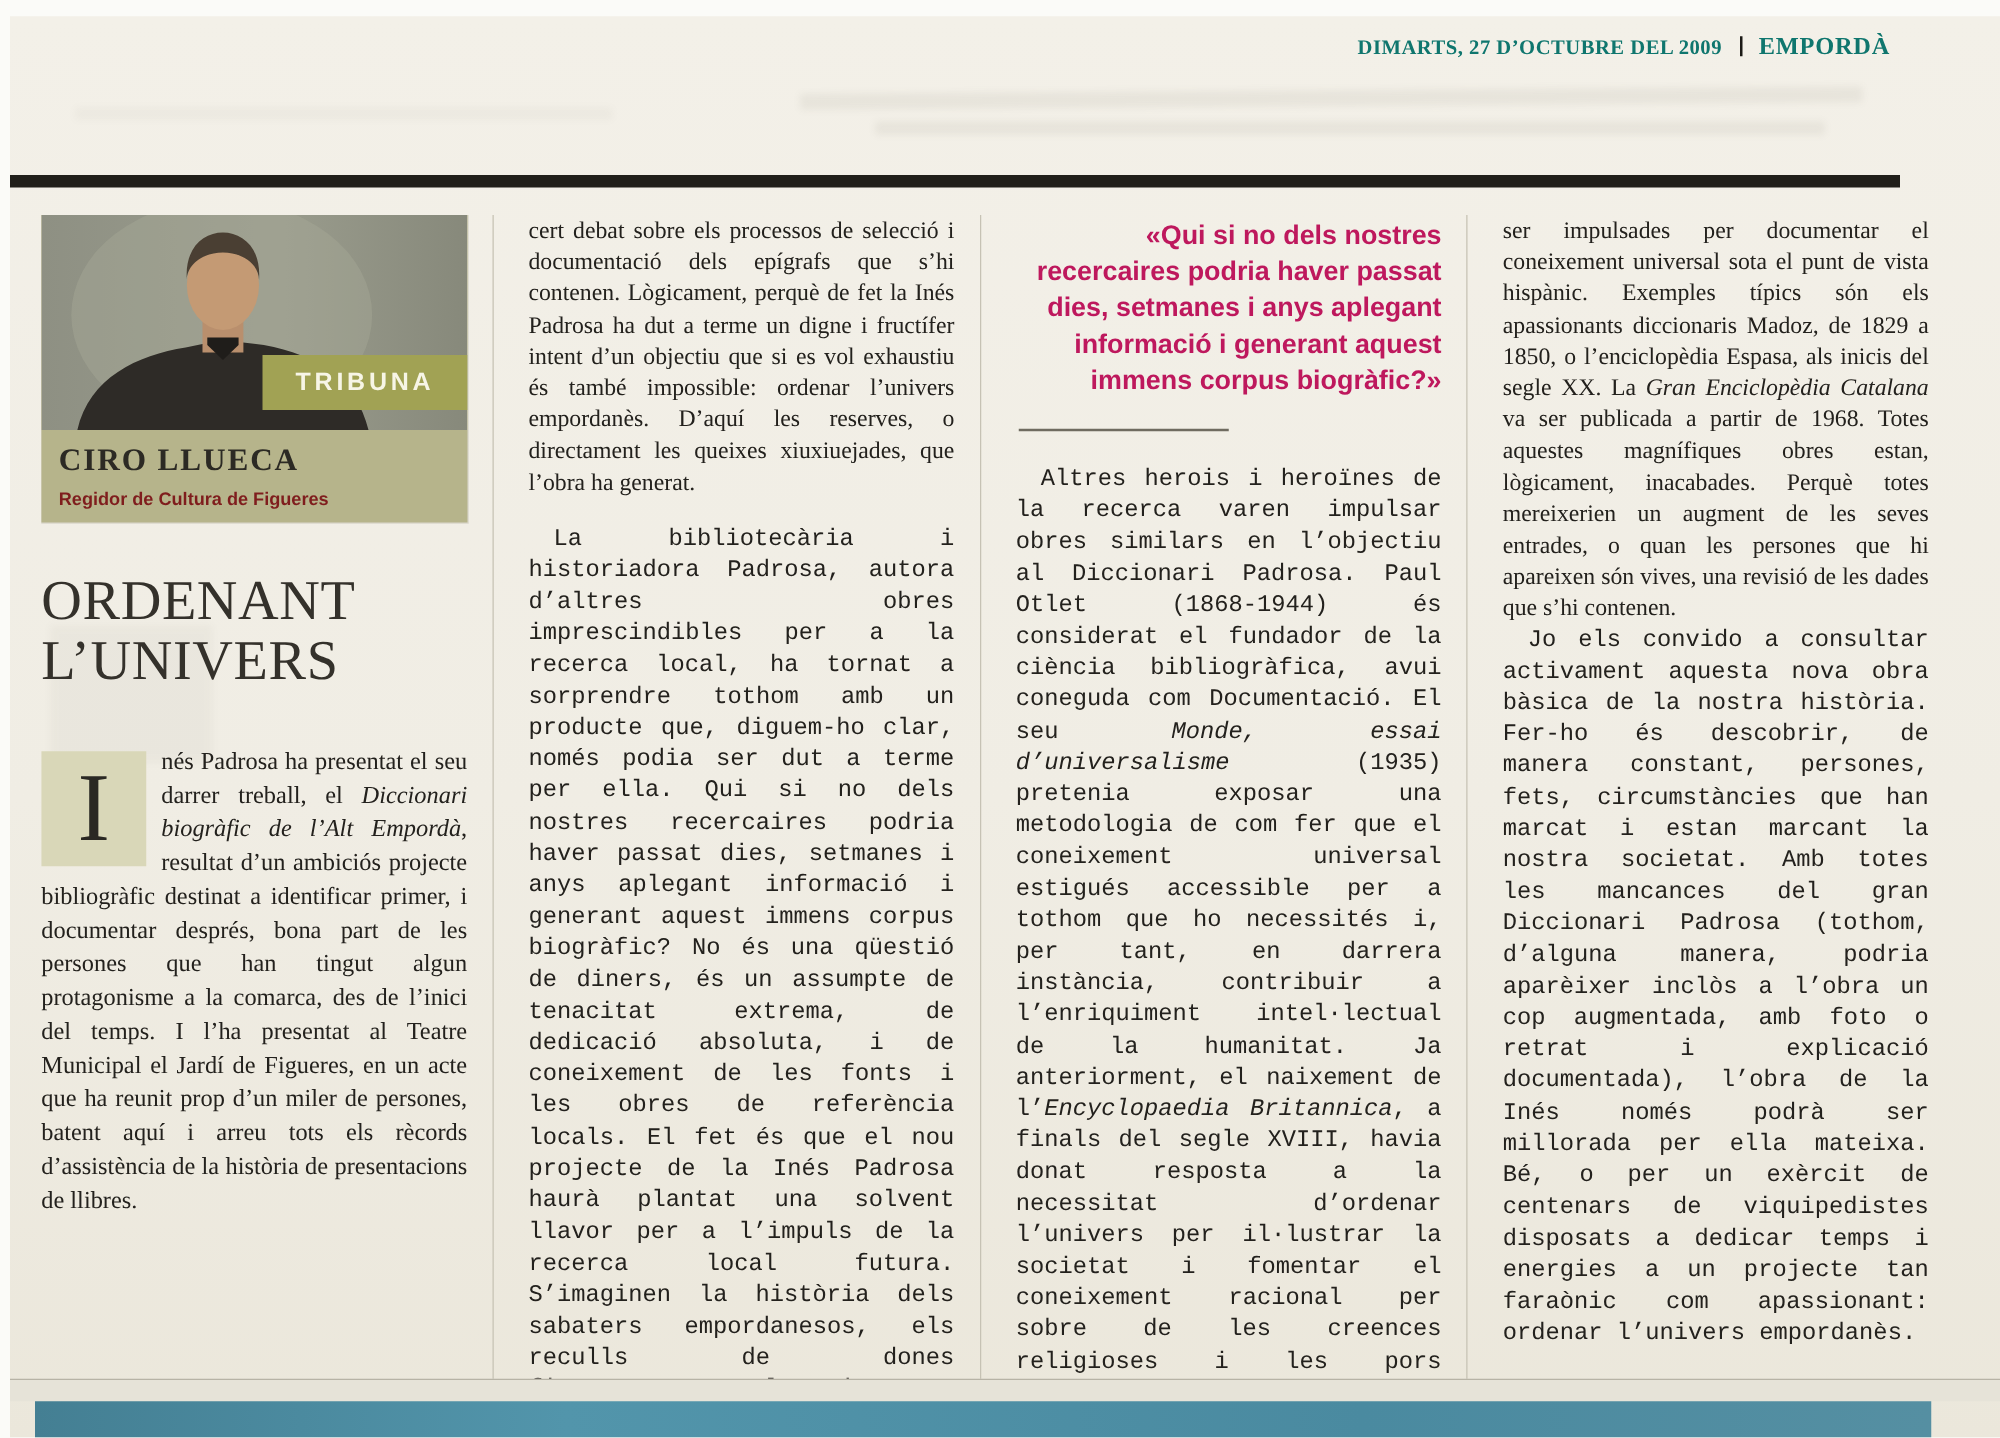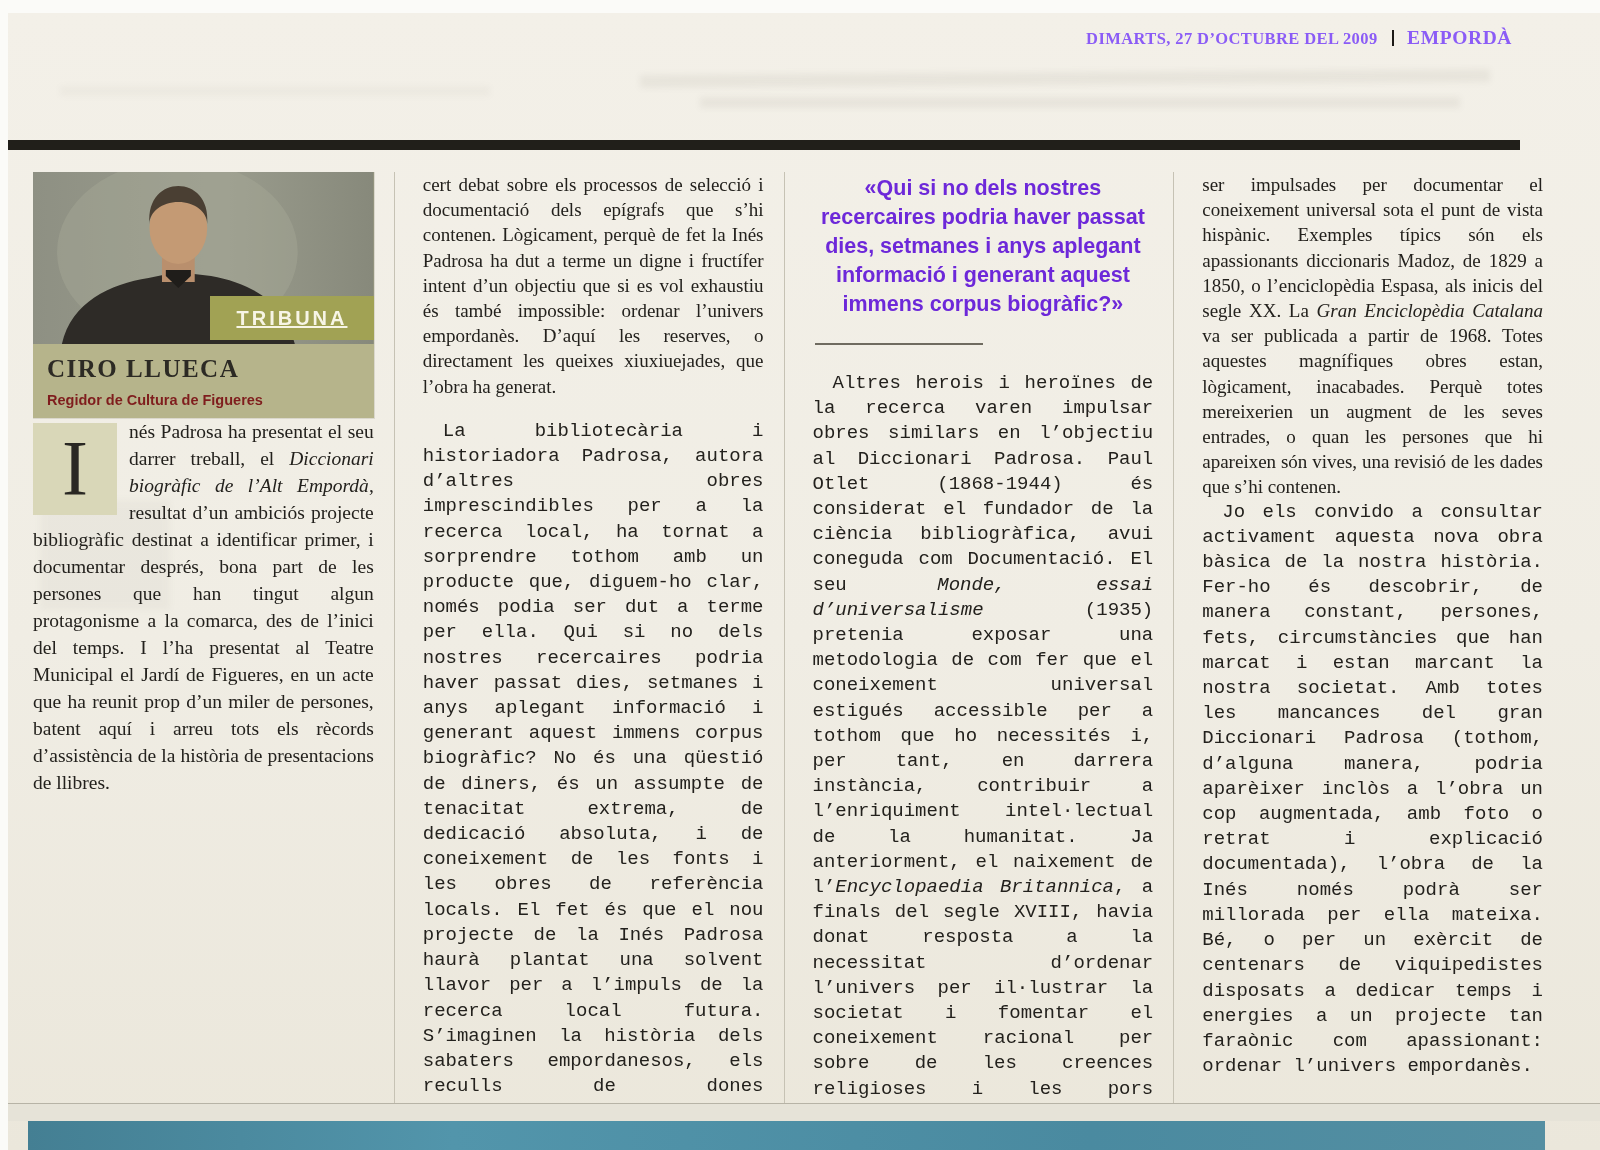--- a/index.html
+++ b/index.html
@@ -11,21 +11,21 @@
            background:linear-gradient(180deg,#f3f0e8 0%, #f0ede4 55%, #ebe7db 100%); }
 
   
   .bleed { position:absolute; background:#7d7868; opacity:.09; filter:blur(3px); }
   .b1 { left:640px; top:72px;  width:850px; height:13px; transform:rotate(-.4deg); }
   .b2 { left:700px; top:97px;  width:760px; height:11px; }
   .b3 { left:60px;  top:86px;  width:430px; height:10px; opacity:.05; }
   .b4 { left:40px;  top:500px; width:130px; height:110px; opacity:.05; }
 
   
-  .masthead-row { position:absolute; top:28px; right:88px; color:#8b5cf6; white-space:nowrap;text-align:center; }
+  .masthead-row { position:absolute; top:28px; right:88px; color:#0f766e; white-space:nowrap;text-align:center; }
   .masthead-row .date { font:700 16.5px/20px "Liberation Serif", serif; letter-spacing:.4px; }
   .masthead-row .pipe { display:inline-block; width:2.5px; height:16px; background:#1c1a16;
                         margin:0 9px 0 10px; vertical-align:-2px; }
   .masthead-row .masthead { font:700 19.5px/20px "Liberation Serif", serif; letter-spacing:.6px; }
 
   .rule-heavy { position:absolute; left:8px; top:140px; width:1512px; height:10px; background:#211f1a; }
 
   
   #content { position:absolute; left:33px; top:172px; width:1512px; height:934px;
              display:flex; overflow:hidden; }
@@ -37,35 +37,35 @@
   .bodytext { font:19px/25.2px "Liberation Serif", serif; color:#23211d;
               text-align:justify; text-justify:inter-word; }
   .bodytext em { font-style:italic; }
   .indent { text-indent:20px;font-family:Liberation Mono, monospace; }
   .col-1 .bodytext { font-size:19.5px; line-height:27px; }
 
   
   .author-card { width:100%; background:#b6b48b; box-shadow:0 0 0 1px rgba(90,88,60,.15); }
   .photo { position:relative; height:172px; overflow:hidden; }
   .photo svg { display:block; width:100%; height:100%; }
-  .tribuna { position:absolute; right:0; bottom:4px; width:48%; height:44px; background:#a1a254;
+  .tribuna { position:absolute; right:0; bottom:16px; width:48%; height:44px; background:#a1a254;
              color:#f7f5e6; font:700 20px/44px "Liberation Sans", sans-serif;
-             text-align:center; letter-spacing:3px;text-decoration:underline; }
+             text-align:center; letter-spacing:3px; }
   .author-info { height:74px; padding:10px 14px 0; }
   .author-name { font:700 25px/30px "Liberation Serif", serif; color:#2c2a24; letter-spacing:1.5px; }
   .author-role { margin-top:7px; font:700 14.5px/18px "Liberation Sans", sans-serif; color:#7f1d1d; }
 
   .headline { margin:38px 0 44px; font:400 45px/48px "Liberation Serif", serif;
               color:#34312b; letter-spacing:.5px; }
 
   .dropcap { float:left; width:84px; height:92px; margin:5px 12px 2px 0; background:#d9d7b8;
              color:#2a2823; font:400 78px/90px "Liberation Serif", serif; text-align:center; }
 
-  .pullquote { font:700 21.5px/29px "Liberation Sans", sans-serif; color:#6d28d9;
-               padding-top:2px; text-align:center; }
+  .pullquote { font:700 21.5px/29px "Liberation Sans", sans-serif; color:#be185d;
+               padding-top:2px; text-align:right; }
   .quote-rule { width:168px; height:2px; background:#6f6b60; margin:24px 0 26px 2px; }
   .mt { margin-top:20px; }
 
   
   .footer-band { position:absolute; left:8px; top:1103px; width:1592px; height:18px;
                  background:#e6e3d8; border-top:1px solid #b7b3a6; }
   .footer-bar { position:absolute; left:28px; top:1121px; width:1517px; height:29px;
                 background:linear-gradient(90deg,#447f93,#5295ab 28%,#4a8aa0 70%,#558fa2); }
 </style>
 </head>
@@ -108,20 +108,21 @@
           <path d="M138,104 L151,116 L164,104 L164,98 L138,98 Z" fill="#1f1d1a"></path>
         </svg>
         <div class="tribuna">TRIBUNA</div>
       </div>
       <div class="author-info">
         <div class="author-name">CIRO LLUECA</div>
         <div class="author-role">Regidor de Cultura de Figueres</div>
       </div>
     </div>
 
+    <h1 class="headline">ORDENANT L’UNIVERS</h1>
 
     <p class="bodytext">
       <span class="dropcap">I</span><span><span>nés Padrosa ha presentat el seu darrer treball, el </span><em>Diccionari biogràfic de l’Alt Empordà</em><span>, resultat d’un ambiciós projecte bibliogràfic destinat a identificar primer, i documentar després, bona part de les persones que han tingut algun protagonisme a la comarca, des de l’inici del temps. I l’ha presentat al Teatre Municipal el Jardí de Figueres, en un acte que ha reunit prop d’un miler de persones, batent aquí i arreu tots els rècords d’assistència de la història de presentacions de llibres.</span></span>
     </p>
   </div>
 
   <div class="col">
     <p class="bodytext"><span>cert debat sobre els processos de selecció i documentació dels epígrafs que s’hi contenen. Lògicament, perquè de fet la Inés Padrosa ha dut a terme un digne i fructífer intent d’un objectiu que si es vol exhaustiu és també impossible: ordenar l’univers empordanès. D’aquí les reserves, o directament les queixes xiuxiuejades, que l’obra ha generat.</span></p>
     <p class="bodytext indent mt"><span>La bibliotecària i historiadora Padrosa, autora d’altres obres imprescindibles per a la recerca local, ha tornat a sorprendre tothom amb un producte que, diguem-ho clar, només podia ser dut a terme per ella. Qui si no dels nostres recercaires podria haver passat dies, setmanes i anys aplegant informació i generant aquest immens corpus biogràfic? No és una qüestió de diners, és un assumpte de tenacitat extrema, de dedicació absoluta, i de coneixement de les fonts i les obres de referència locals. El fet és que el nou projecte de la Inés Padrosa haurà plantat una solvent llavor per a l’impuls de la recerca local futura. S’imaginen la història dels sabaters empordanesos, els reculls de dones figuerenques, o les nissagues familiars que són a punt de ser estudiades, a partir del Padrosa?</span></p>
   </div>

